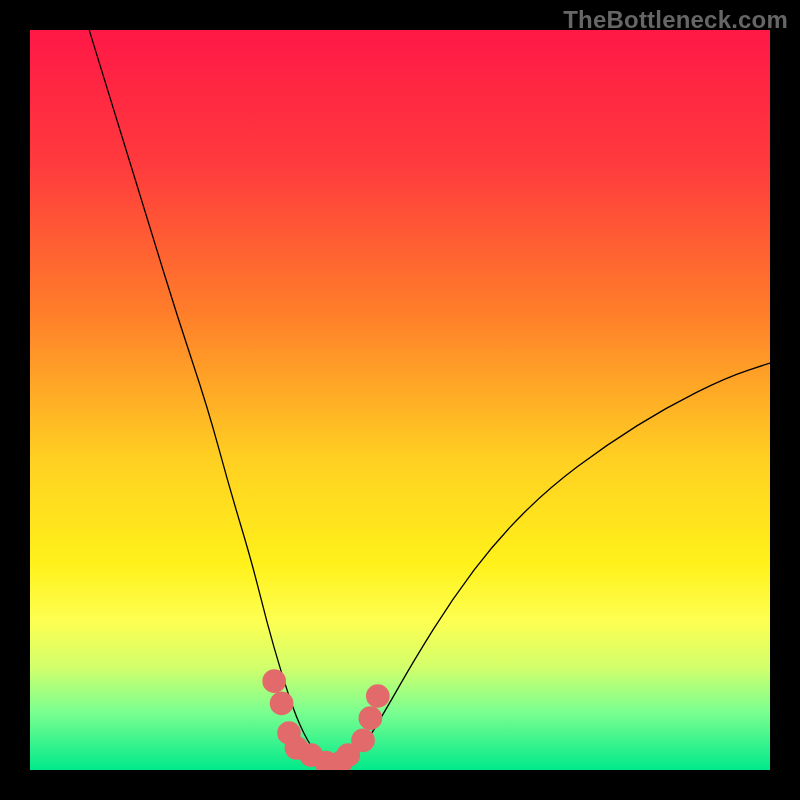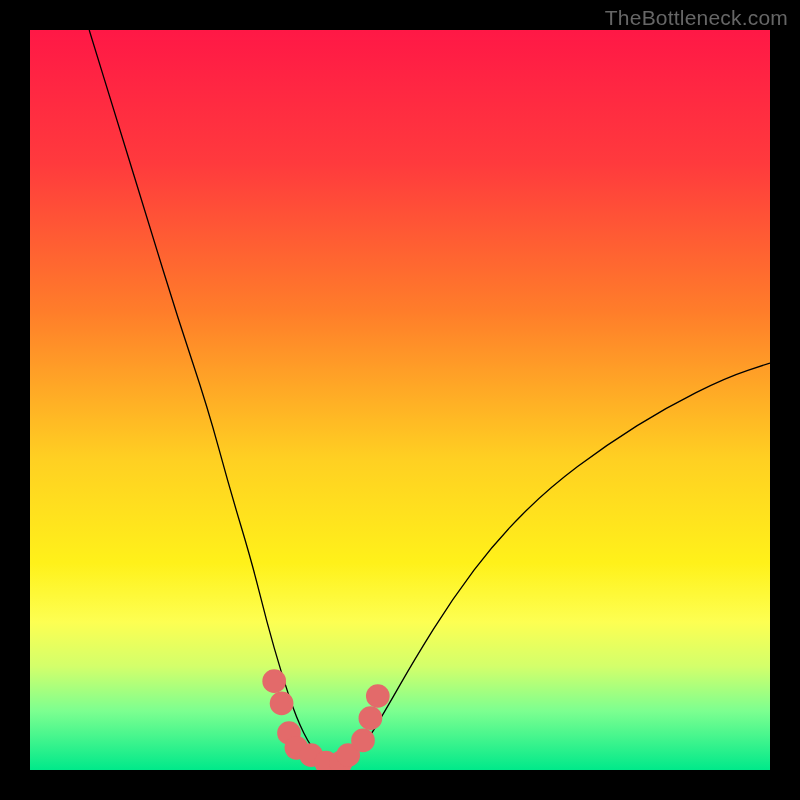--- a/index.html
+++ b/index.html
@@ -31,22 +31,22 @@
   }
   .curve-svg {
     position: absolute;
     inset: 0;
   }
   .watermark {
     position: absolute;
     top: 6px;
     right: 12px;
     color: #666;
-    font-size: 21px;
-    font-weight: 400;
+    font-size: 24px;
+    font-weight: 700;
     letter-spacing: 0.2px;
     user-select: none;
   }
 </style>
 </head>
 <body>
 
 <div class="outer">
 
   <div class="watermark">TheBottleneck.com</div>

